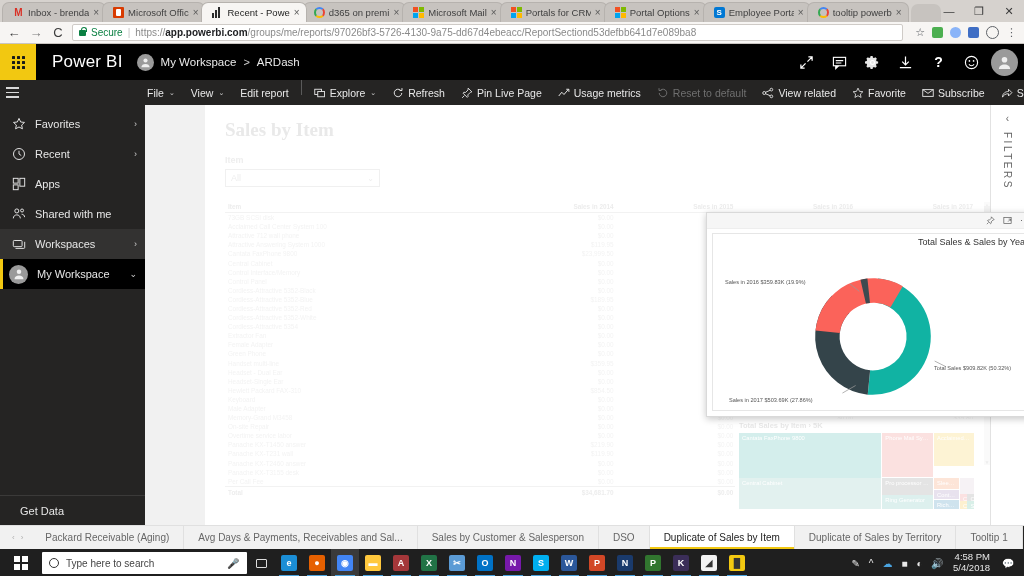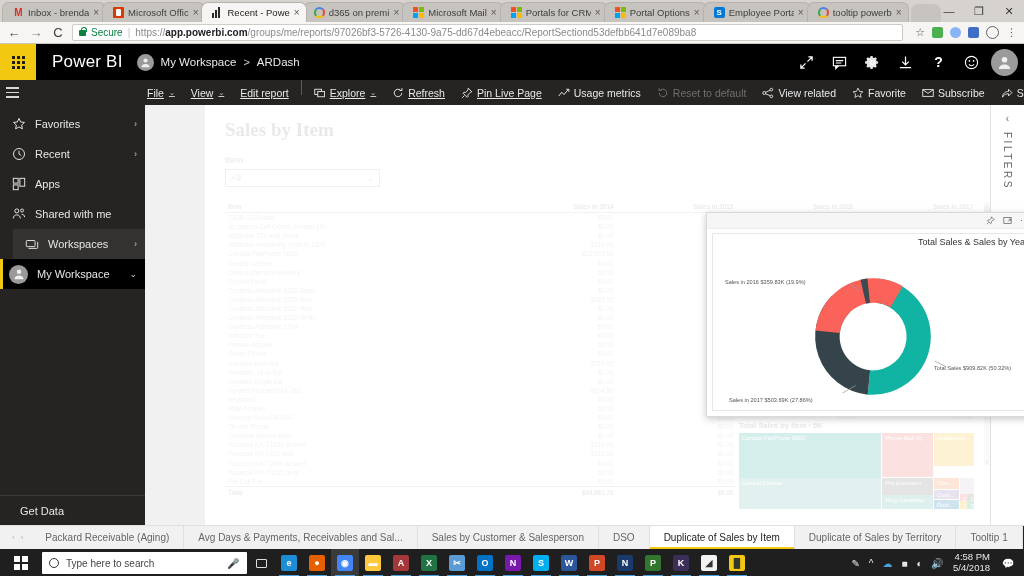--- a/index.html
+++ b/index.html
@@ -151,21 +151,21 @@
     height: 25px;
     background: #252423;
     display: flex;
     align-items: center;
     color: #e8e8e8;
     font-size: 10.5px;
     position: relative;
   }
   .hamburger { width:30px; height:25px; display:flex;flex-direction:column;justify-content:center;align-items:center;gap:3px; margin-left:6px;}
   .hamburger i { width:13px; height:1.4px; background:#d8d8d8; display:block;}
-  .tb-group { display:flex; align-items:flex-start;text-decoration:underline; }
+  .tb-group { display:flex; align-items:flex-start; }
   .tb-item { display:flex; align-items:center; gap:4px; padding:0 8px; height:25px; white-space:nowrap; }
   .tb-item.disabled { color:#6f6f6f; }
   .tb-item svg { width:12px; height:12px; flex:0 0 12px;}
   .tb-caret { font-size:7px; opacity:.85; margin-left:1px;}
   .tb-divider { width:1px; height:15px; background:#5a5a5a; margin:0 4px;}
   .tb-right { margin-left:auto; display:flex; align-items:center; padding-right:4px;}
 
   
   .pbi-body { display:flex; height: 420px; background:#f1f1f1; }
 
@@ -176,21 +176,21 @@
     display:flex; flex-direction:column;
   }
   .nav-item {
     height: 30px; display:flex; align-items:center; gap:9px;
     padding: 0 8px 0 11px; font-size: 11px; position:relative;
   }
   .nav-item .nav-ico { width:15px; flex:0 0 15px; display:flex; align-items:center; justify-content:center;}
   .nav-item .nav-ico svg { width:14px; height:14px; }
   .nav-item .nav-label { flex:1; white-space:nowrap; }
   .nav-item .nav-chev { font-size:9px; color:#cfcfcf; }
-  .nav-item.hl { background:#333231;margin-left:13px; }
+  .nav-item.hl { background:#333231; }
   .nav-item.sel { background:#000; }
   .nav-item.sel::before { content:""; position:absolute; left:0; top:0; bottom:0; width:3px; background:#f2c811;}
   .nav-avatar { width:19px;height:19px;border-radius:50%;background:#9a9a9a;display:flex;align-items:center;justify-content:center;margin-left:-2px;}
   .nav-avatar svg { width:12px;height:12px;}
   .nav-spacer { flex:1; }
   .nav-getdata { height:30px; display:flex; align-items:center; gap:9px; padding:0 11px; font-size:11px; border-top:1px solid #3b3a39;}
 
   
   .canvas-wrap { flex:1; position:relative; background:#f1f1f1; overflow:hidden;}
   .report-canvas {

